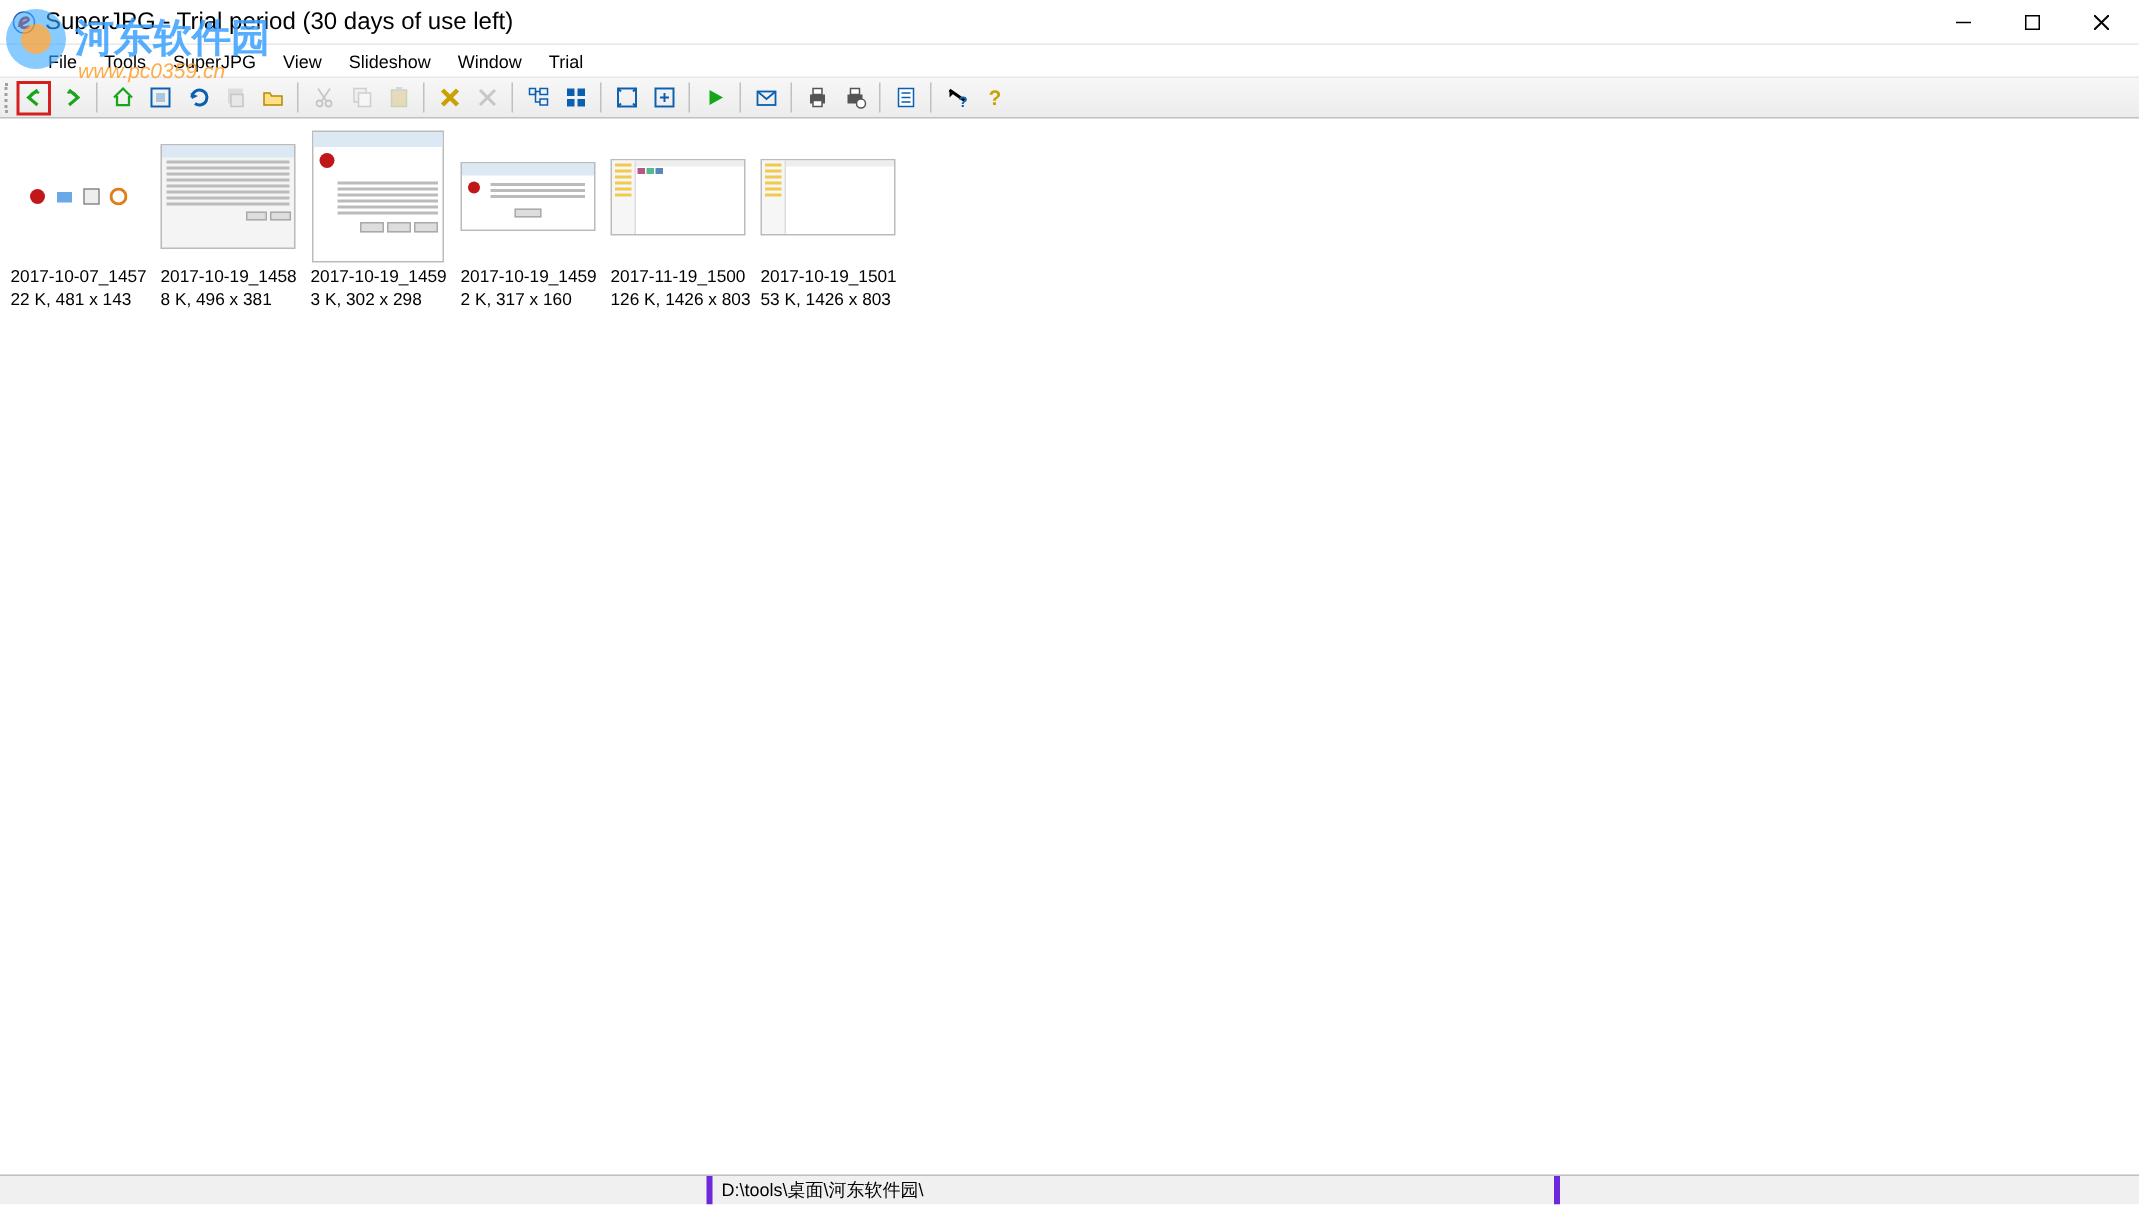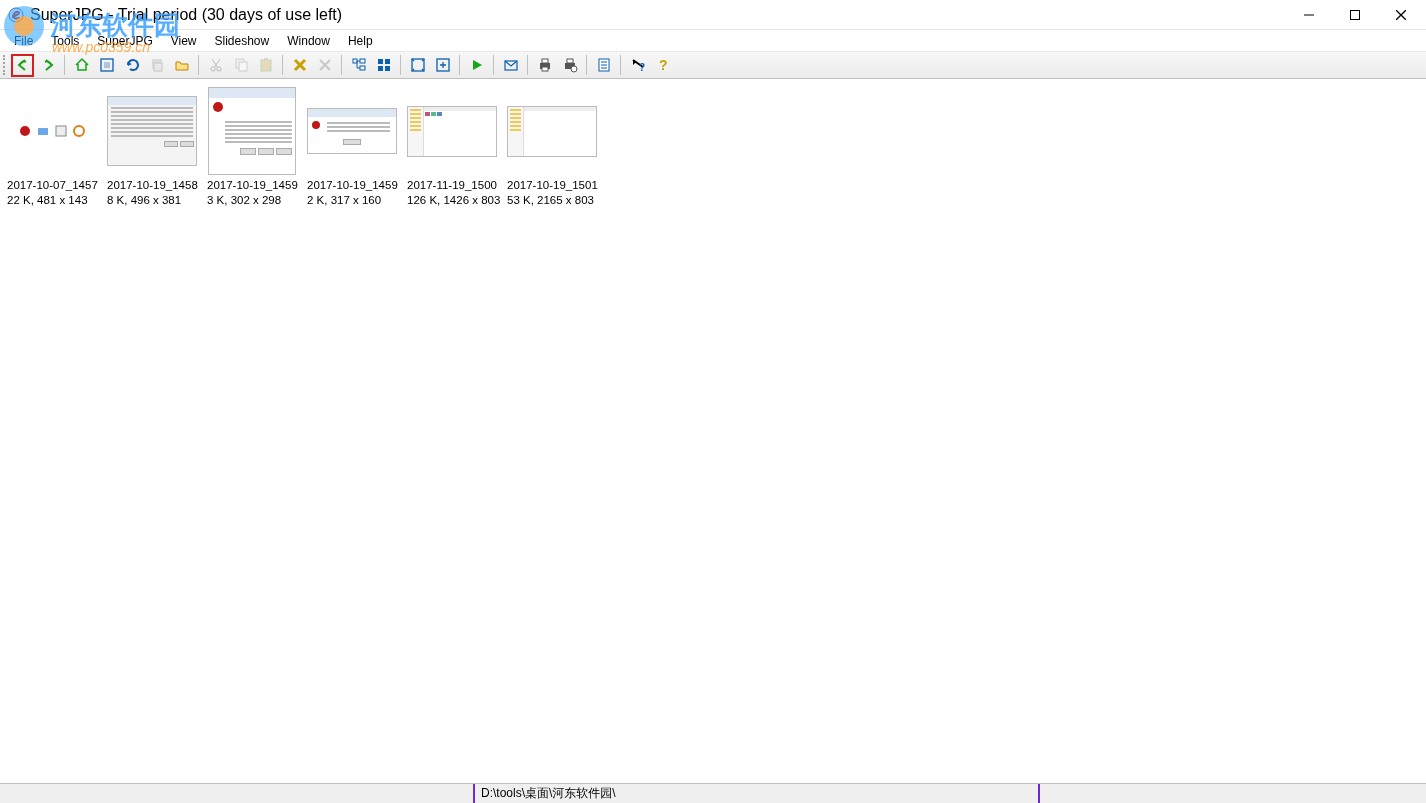--- a/index.html
+++ b/index.html
@@ -31,21 +31,21 @@
     .win-controls { margin-left: auto; display: flex; }
     .win-btn {
       width: 46px; height: 30px; display: flex; align-items: center; justify-content: center;
       font-size: 14px; color: #000;
     }
 
     .menubar {
       height: 22px;
       display: flex;
       align-items: center;
-      padding: 0 6px;
+      padding: 0 24px;
       gap: 2px;
       border-bottom: 1px solid #e8e8e8;
     }
     .menu-item {
       padding: 2px 8px;
       font-size: 12px;
       color: #000;
     }
 
     .toolbar {
@@ -109,21 +109,21 @@
     .statusbar {
       height: 20px;
       border-top: 1px solid #c0c0c0;
       background: #f0f0f0;
       display: flex;
       font-size: 12px;
       align-items: center;
     }
     .status-cell {
       padding: 0 6px;
-      border-right: 2px solid #6d28d9;
+      border-right: 4px solid #6d28d9;
       height: 100%;
       display: flex; align-items: center;
     }
     .status-cell.empty-left { width: 475px; }
     .status-cell.path { width: 565px; }
     .status-cell.count { flex: 1; border-right: none; }
 
     .watermark {
       position: absolute;
       top: 0; left: 0;
@@ -176,21 +176,21 @@
   </div>
 </div>
 
 <div class="menubar" id="menubar">
     <div class="menu-item">File</div>
     <div class="menu-item">Tools</div>
     <div class="menu-item">SuperJPG</div>
     <div class="menu-item">View</div>
     <div class="menu-item">Slideshow</div>
     <div class="menu-item">Window</div>
-    <div class="menu-item">Help</div>
+    <div class="menu-item">Trial</div>
   </div>
 
 <div class="toolbar" id="toolbar">
   <div class="tb-grip"></div>
 <div class="tb-btn highlight">
       <svg width="16" height="16">
         <path d="M10 3 L4 8 L10 13" fill="none" stroke="#16a619" stroke-width="2"></path>
         <path d="M5 8 a4 4 0 0 1 6 -3" fill="none" stroke="#16a619" stroke-width="1.6"></path>
       </svg>
     </div>
@@ -464,20 +464,20 @@
             <div style="height:2px;background:#f2c94c;margin:2px;"></div>
             <div style="height:2px;background:#f2c94c;margin:2px;"></div>
           </div>
       <div style="flex:1;">
         <div style="height:4px;background:#eee;"></div>
 
       </div>
     </div>
       </div>
       <div class="thumb-caption">2017-10-19_1501</div>
-      <div class="thumb-caption thumb-sub">53 K, 2165 x 803</div>
+      <div class="thumb-caption thumb-sub">53 K, 1426 x 803</div>
     </div>
   </div>
 
 <div class="statusbar">
   <div class="status-cell empty-left"></div>
   <div class="status-cell path">D:\tools\桌面\河东软件园\</div>
 </div>
 
 </body></html>

